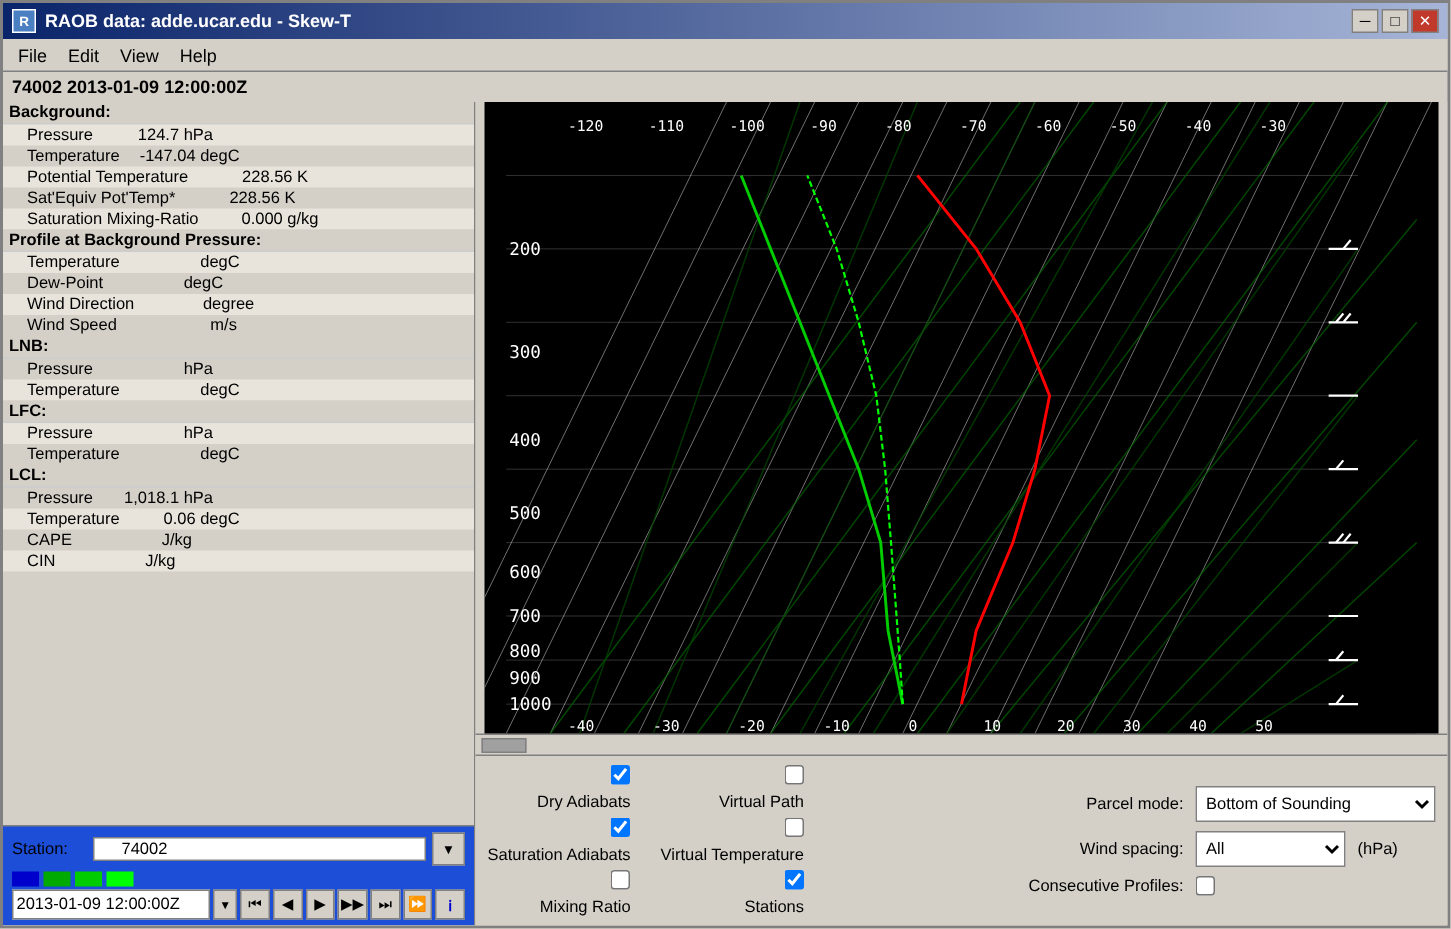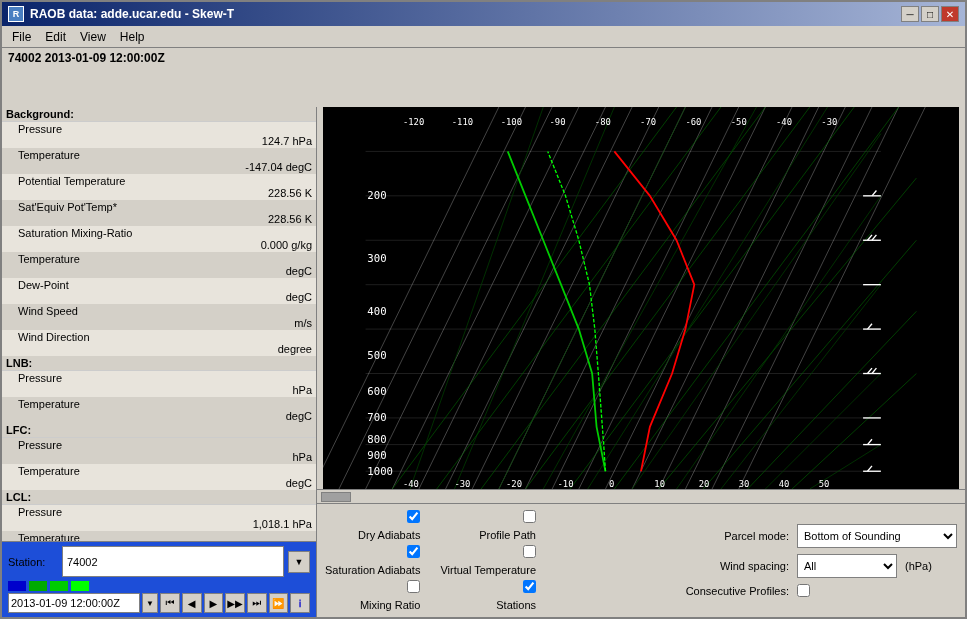--- a/index.html
+++ b/index.html
@@ -12,35 +12,35 @@
     .title-icon { width: 16px; height: 16px; background: #4a7fc1; border: 1px solid #fff; display: flex; align-items: center; justify-content: center; font-size: 9px; color: white; }
     .title-buttons { display: flex; gap: 2px; }
     .title-btn { width: 18px; height: 16px; background: #d4d0c8; border: 1px solid #808080; display: flex; align-items: center; justify-content: center; font-size: 10px; cursor: pointer; color: black; }
     .title-btn.close { background: #c0392b; color: white; }
 
     .menu-bar { background: #d4d0c8; padding: 2px 4px; display: flex; gap: 2px; border-bottom: 1px solid #808080; height: 22px; align-items: center; }
     .menu-item { padding: 2px 6px; cursor: pointer; font-size: 12px; }
 
     .info-bar { padding: 2px 6px; font-size: 12px; font-weight: bold; height: 20px; display: flex; align-items: center; }
 
-    .main-content { display: flex; flex: 1; overflow: hidden; margin-top: 39px; }
+    .main-content { display: flex; flex: 1; overflow: hidden; }
 
     .left-panel { width: 315px; background: #d4d0c8; border-right: 1px solid #808080; display: flex; flex-direction: column; overflow: hidden; }
 
     .data-table { flex: 1; overflow-y: auto; font-size: 11px; }
     .section-header { background: #d4d0c8; font-weight: bold; padding: 1px 4px; border-bottom: 1px solid #ccc; }
-    .data-row { display: flex; justify-content: flex-start; padding: 1px 4px 1px 16px; flex-direction: column; }
+    .data-row { display: flex; justify-content: flex-start; padding: 1px 4px 1px 16px; }
     .data-row:nth-child(even) { background: #e8e4dc; }
     .data-label { color: #000; }
     .data-value { color: #000; text-align: right; min-width: 80px; }
 
     .station-bar { padding: 4px 6px; border-top: 1px solid #808080; background: #1d4ed8; }
     .station-row { display: flex; align-items: center; gap: 4px; margin-bottom: 4px; }
     .station-label { font-size: 11px; width: 50px; }
-    .station-input { flex: 1; height: 31px; border: 1px solid #808080; padding: 0 4px; background: white; font-size: 11px; }
+    .station-input { flex: 1; height: 16px; border: 1px solid #808080; padding: 0 18px; background: white; font-size: 11px; }
     .station-dropdown { width: 22px; height: 22px; border: 1px solid #808080; background: #d4d0c8; cursor: pointer; display: flex; align-items: center; justify-content: center; font-size: 9px; }
 
     .color-indicators { display: flex; gap: 3px; margin: 2px 0; }
     .color-box { width: 18px; height: 10px; }
 
     .time-controls { display: flex; align-items: center; gap: 2px; margin-top: 2px; }
     .time-input { width: 132px; height: 20px; border: 1px solid #808080; padding: 0 2px; background: white; font-size: 11px; }
     .time-dropdown { width: 18px; height: 20px; border: 1px solid #808080; background: #d4d0c8; cursor: pointer; display: flex; align-items: center; justify-content: center; font-size: 8px; }
     .ctrl-btn { width: 22px; height: 20px; border: 1px solid #808080; background: #d4d0c8; cursor: pointer; display: flex; align-items: center; justify-content: center; font-size: 10px; }
     .info-btn { width: 22px; height: 20px; border: 1px solid #808080; background: #d4d0c8; cursor: pointer; display: flex; align-items: center; justify-content: center; font-size: 10px; color: #0000cc; font-weight: bold; }
@@ -118,35 +118,36 @@
         </div>
         <div class="data-row">
           <span class="data-label">Sat'Equiv Pot'Temp*</span>
           <span class="data-value">228.56 K</span>
         </div>
         <div class="data-row">
           <span class="data-label">Saturation Mixing-Ratio</span>
           <span class="data-value">0.000 g/kg</span>
         </div>
 
+        <div class="section-header">Profile at Background Pressure:</div>
         <div class="data-row">
           <span class="data-label">Temperature</span>
           <span class="data-value">degC</span>
         </div>
         <div class="data-row">
           <span class="data-label">Dew-Point</span>
           <span class="data-value">degC</span>
         </div>
         <div class="data-row">
+          <span class="data-label">Wind Direction</span>
+          <span class="data-value">degree</span>
+        </div>
+        <div class="data-row">
           <span class="data-label">Wind Speed</span>
           <span class="data-value">m/s</span>
-        </div>
-        <div class="data-row">
-          <span class="data-label">Wind Direction</span>
-          <span class="data-value">degree</span>
         </div>
 
         <div class="section-header">LNB:</div>
         <div class="data-row">
           <span class="data-label">Pressure</span>
           <span class="data-value">hPa</span>
         </div>
         <div class="data-row">
           <span class="data-label">Temperature</span>
           <span class="data-value">degC</span>
@@ -360,21 +361,21 @@
             </div>
             <div class="control-item">
               <input type="checkbox" id="mixing_ratio" style="">
               <label for="mixing_ratio">Mixing Ratio</label>
             </div>
           </div>
 
           <div class="controls-col">
             <div class="control-item">
               <input type="checkbox" id="parcel_path" style="">
-              <label for="parcel_path">Profile Path</label>
+              <label for="parcel_path">Virtual Path</label>
             </div>
             <div class="control-item">
               <input type="checkbox" id="virtual_temp" style="">
               <label for="virtual_temp">Virtual Temperature</label>
             </div>
             <div class="control-item">
               <input type="checkbox" id="stations" checked="" style="">
               <label for="stations">Stations</label>
             </div>
           </div>

